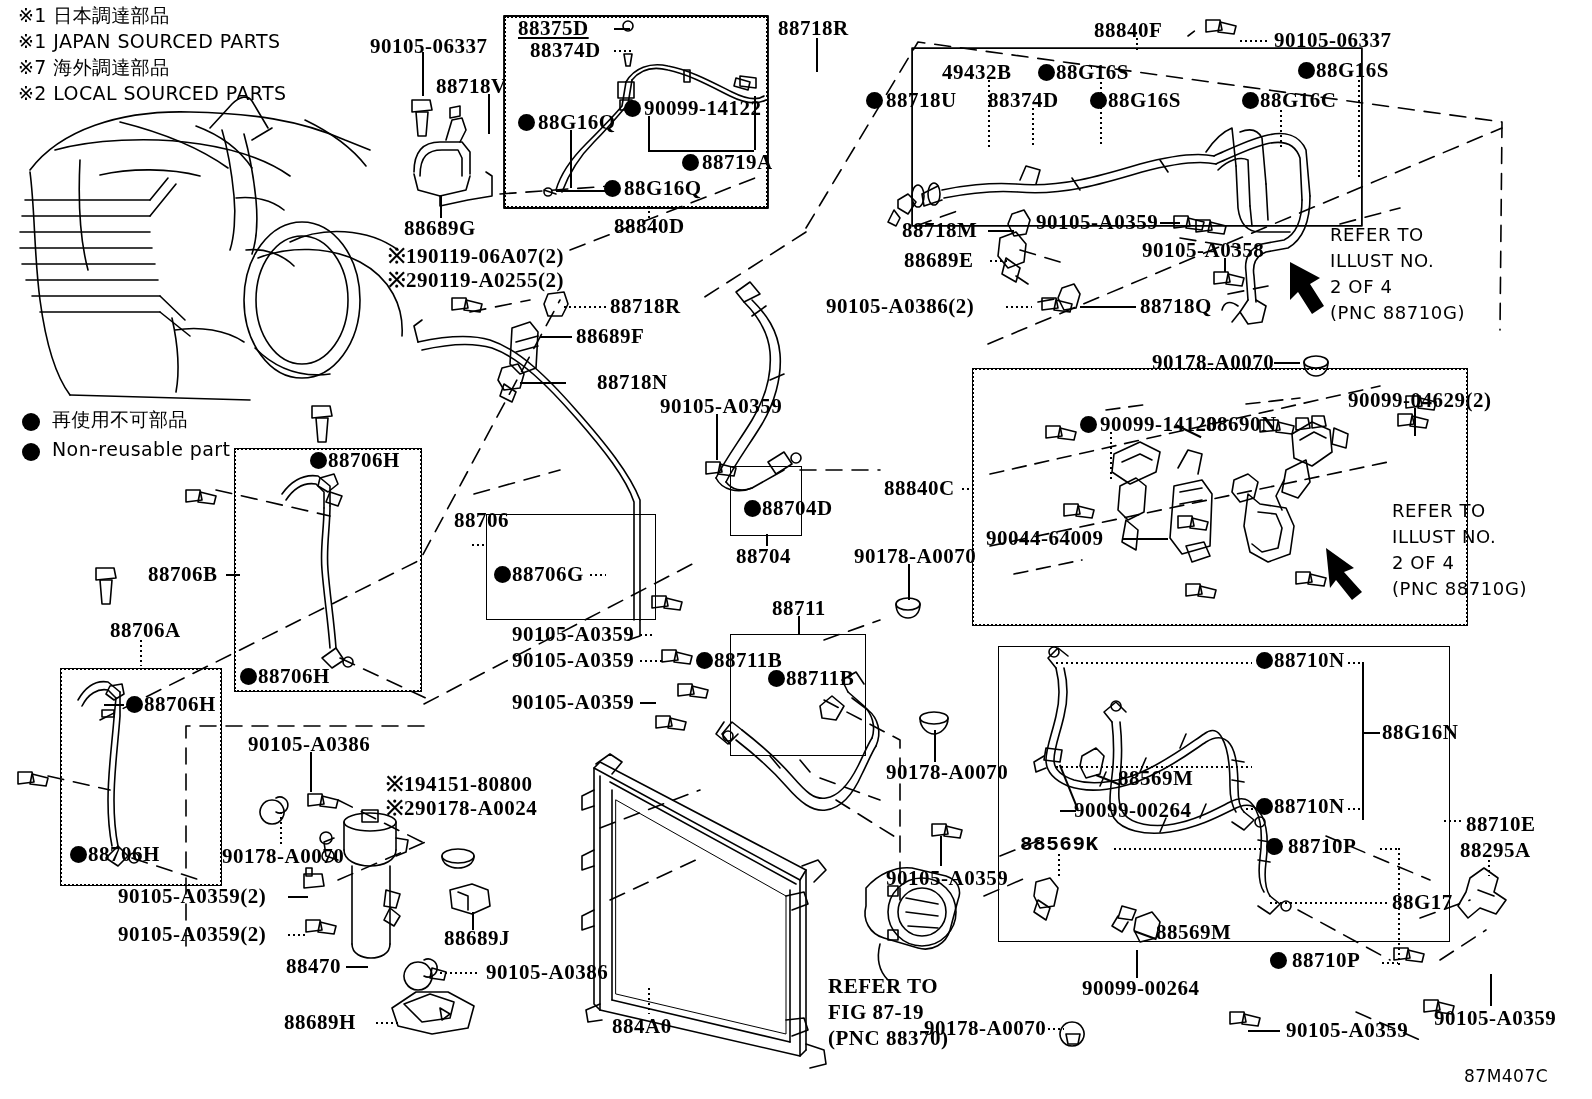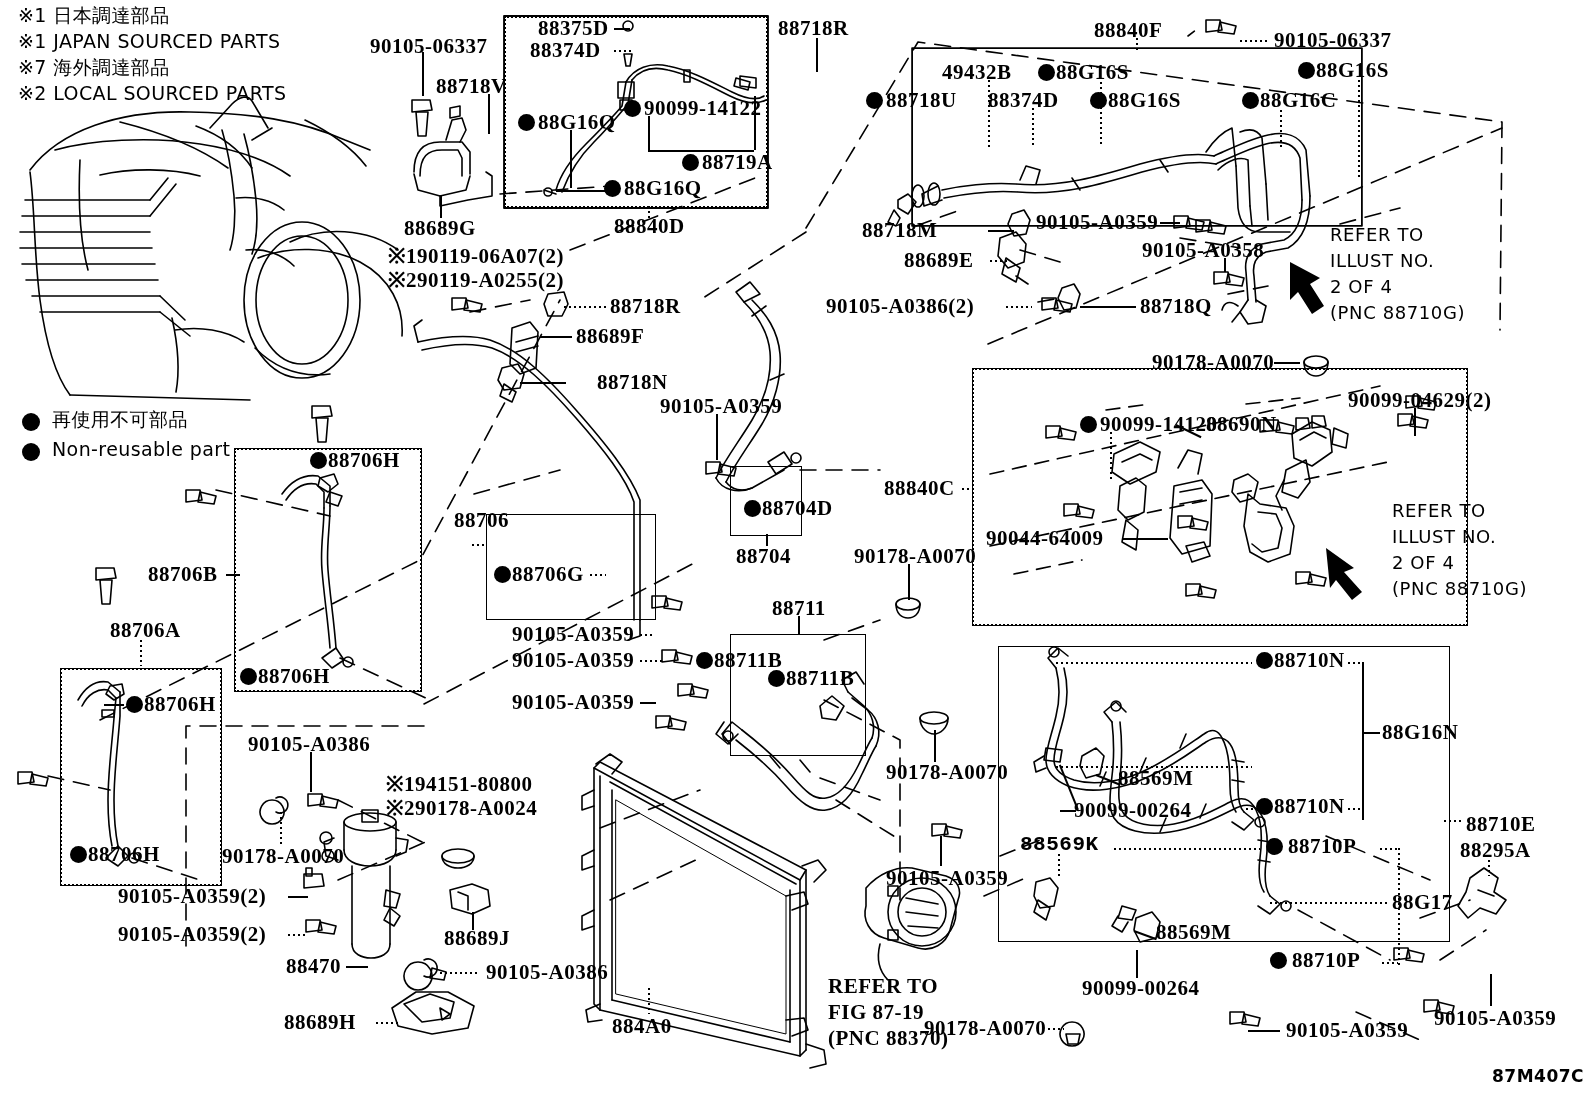--- a/index.html
+++ b/index.html
@@ -15,21 +15,21 @@
     position:absolute;
     font-family:"Liberation Serif", serif;
     font-weight:700;
     font-size:21px;
     letter-spacing:0.5px;
     white-space:nowrap;
     line-height:1;
   }
   .lbl.note{font-family:"DejaVu Sans", sans-serif;font-weight:400;font-size:19px;letter-spacing:0.4px;}
   .lbl.refer{font-family:"DejaVu Sans", sans-serif;font-weight:400;font-size:18px;letter-spacing:0.6px;}
-  .lbl.code{font-family:"DejaVu Sans", sans-serif;font-weight:700;font-size:17px;letter-spacing:0.5px;margin-left:28px;}
+  .lbl.code{font-family:"DejaVu Sans", sans-serif;font-weight:400;font-size:17px;letter-spacing:0.5px;}
   .dot{
     position:absolute;
     width:17px;height:17px;border-radius:50%;
     background:#000;
   }
   .lead{position:absolute;background:#000;}
   .lead.h{height:1.6px;}
   .lead.v{width:1.6px;}
   .dotlead{
     position:absolute;height:2px;
@@ -580,21 +580,21 @@
 
   <div class="lbl" style="left:370px;top:36px;">90105-06337</div>
   <div class="lead v" style="left:422px;top:52px;height:44px;"></div>
 
   <div class="lbl" style="left:436px;top:76px;">88718V</div>
   <div class="lead v" style="left:488px;top:94px;height:40px;"></div>
 
   <div class="lbl" style="left:404px;top:218px;">88689G</div>
   <div class="lead v" style="left:440px;top:196px;height:22px;"></div>
 
-  <div class="lbl" style="left:538px;top:18px;">88375D</div>
+  <div class="lbl" style="left:518px;top:18px;text-decoration:underline;">88375D</div>
   <div class="lead h" style="left:614px;top:28px;width:16px;"></div>
   <div class="lbl" style="left:530px;top:40px;">88374D</div>
   <div class="dotlead" style="left:614px;top:50px;width:18px;"></div>
 
   <div class="dot" style="left:518px;top:114px;"></div>
   <div class="lbl" style="left:538px;top:112px;">88G16Q</div>
   <div class="lead v" style="left:570px;top:130px;height:58px;"></div>
 
   <div class="dot" style="left:624px;top:100px;"></div>
   <div class="lbl" style="left:644px;top:98px;">90099-14122</div>
@@ -638,21 +638,21 @@
   <div class="lbl" style="left:1108px;top:90px;">88G16S</div>
 
   <div class="dot" style="left:1298px;top:62px;"></div>
   <div class="lbl" style="left:1316px;top:60px;">88G16S</div>
   <div class="dotleadv" style="left:1358px;top:80px;height:100px;"></div>
 
   <div class="dot" style="left:1242px;top:92px;"></div>
   <div class="lbl" style="left:1260px;top:90px;text-align:right;">88G16C</div>
   <div class="dotleadv" style="left:1280px;top:110px;height:38px;"></div>
 
-  <div class="lbl" style="left:862px;top:220px;">88718M</div>
+  <div class="lbl" style="left:902px;top:220px;">88718M</div>
   <div class="lead h" style="left:988px;top:230px;width:26px;"></div>
 
   <div class="lbl" style="left:1036px;top:212px;">90105-A0359</div>
   <div class="lead h" style="left:1160px;top:222px;width:20px;"></div>
 
   <div class="lbl" style="left:1142px;top:240px;">90105-A0358</div>
   <div class="lead v" style="left:1224px;top:258px;height:14px;"></div>
 
   <div class="lbl" style="left:904px;top:250px;">88689E</div>
   <div class="dotlead" style="left:990px;top:260px;width:18px;"></div>

